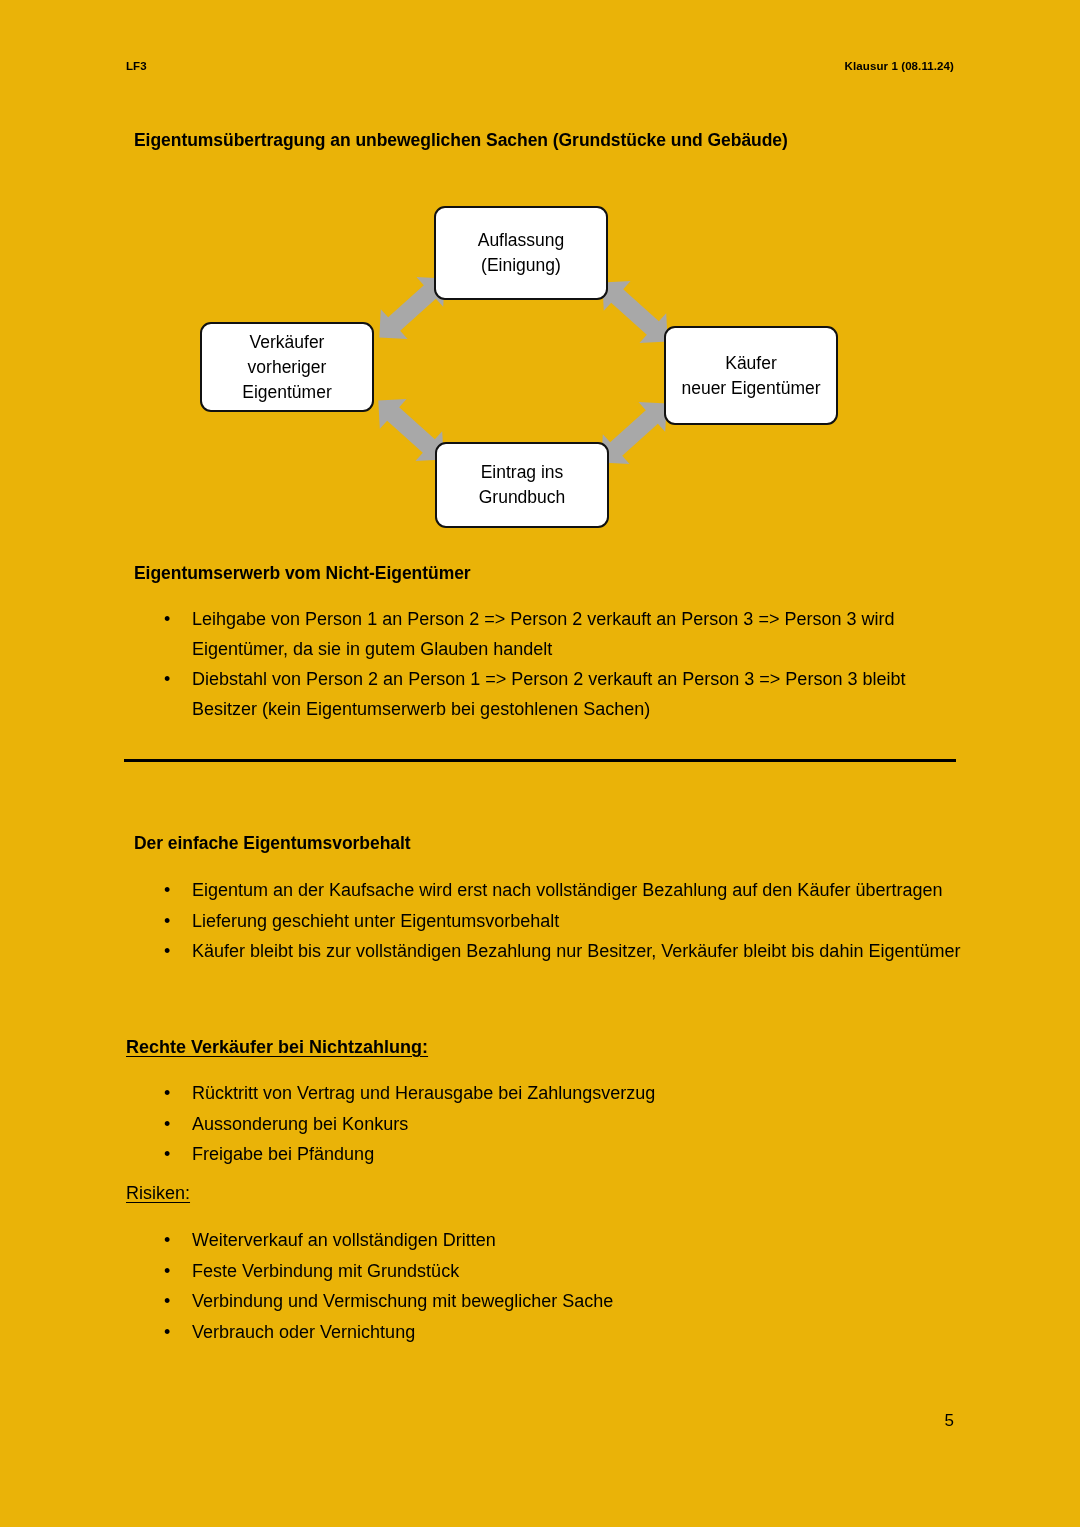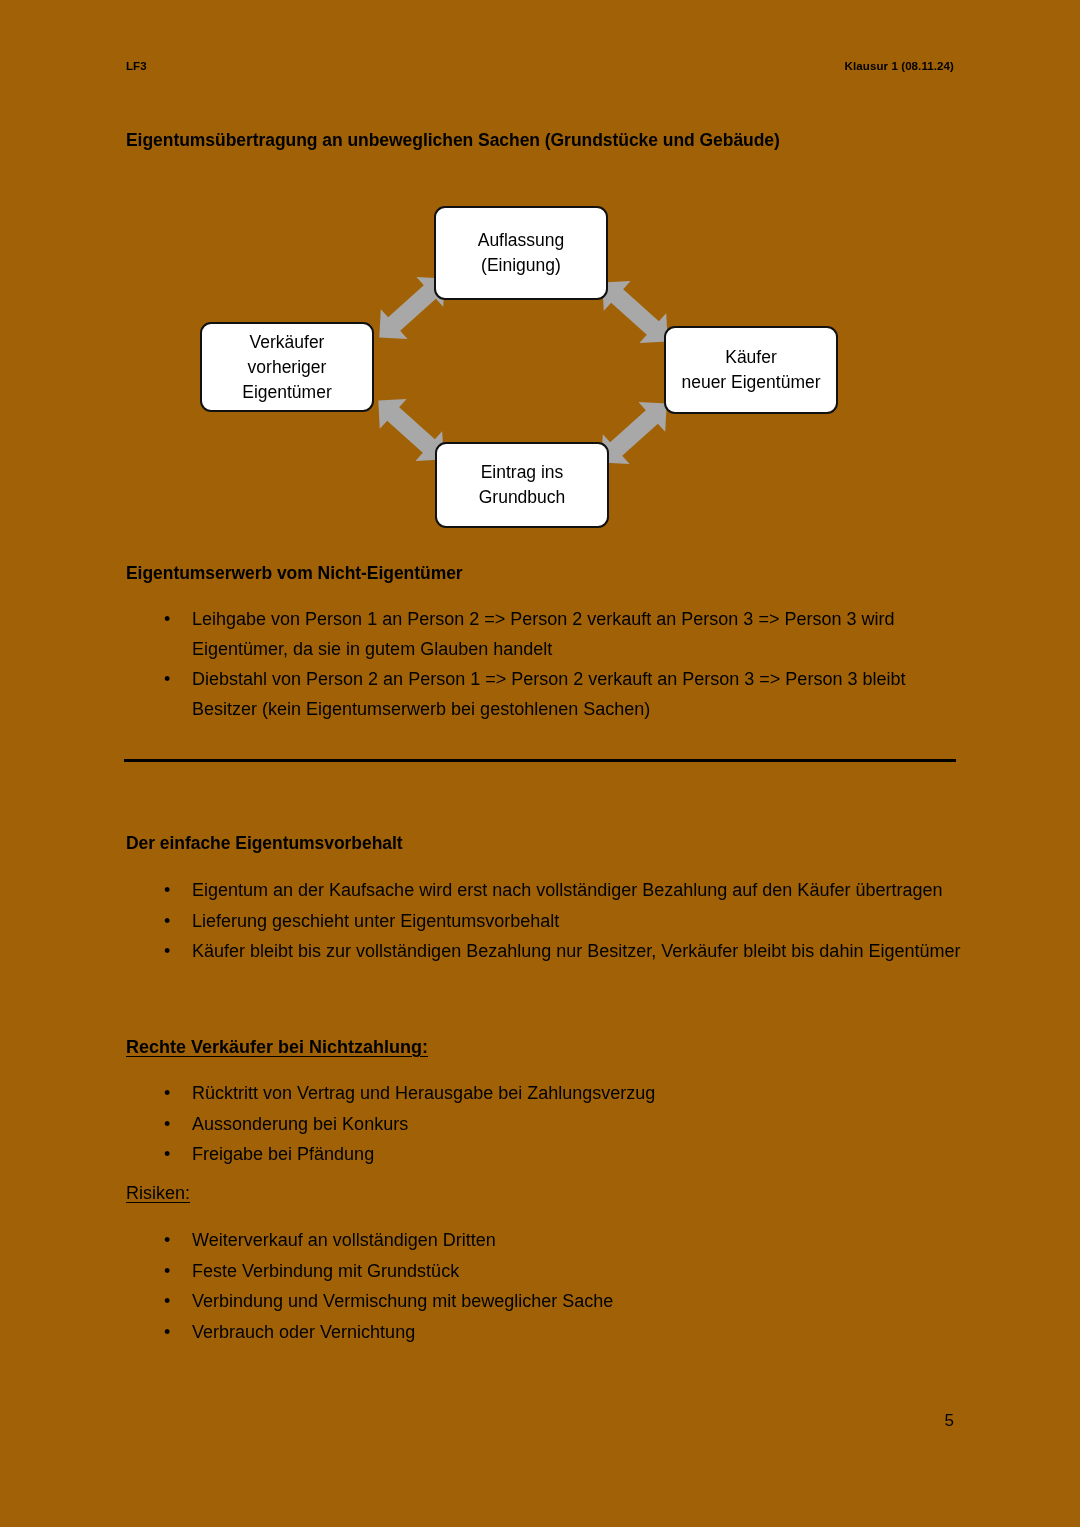--- a/index.html
+++ b/index.html
@@ -8,21 +8,21 @@
     background: #ffffff;
   }
   body {
     font-family: "Liberation Sans", sans-serif;
     color: #000000;
   }
   .page {
     position: relative;
     width: 1080px;
     height: 1527px;
-    background: #a16207;
+    background: #eab308;
     overflow: hidden;
   }
 
   
   .doc-header {
     position: absolute;
     left: 126px;
     right: 126px;
     top: 60px;
     height: 18px;
@@ -30,21 +30,21 @@
     justify-content: space-between;
     align-items: baseline;
     font-size: 11.5px;
     font-weight: bold;
     letter-spacing: 0.1px;
   }
 
   
   .h-bold {
     position: absolute;
-    left: 126px;
+    left: 134px;
     font-size: 17.5px;
     font-weight: bold;
     letter-spacing: -0.05px;
   }
   .h-title {
     position: absolute;
     left: 126px;
     font-size: 23px;
     font-weight: bold;
     letter-spacing: -0.1px;
@@ -110,21 +110,21 @@
     align-items: center;
     justify-content: center;
     text-align: center;
     font-size: 17.5px;
     line-height: 25px;
     white-space: pre-line;
     pointer-events: auto;
   }
   .node-auflassung { left: 434px; top: 206px; width: 174px; height: 94px; }
   .node-verkaeufer { left: 200px; top: 322px; width: 174px; height: 90px; }
-  .node-kaeufer    { left: 664px; top: 326px; width: 174px; height: 88px; }
+  .node-kaeufer    { left: 664px; top: 326px; width: 174px; height: 99px; }
   .node-eintrag    { left: 435px; top: 442px; width: 174px; height: 86px; }
 
   .arrow-layer {
     position: absolute;
     left: 0; top: 0;
     width: 1080px; height: 1527px;
   }
 
   
   .page-number {

